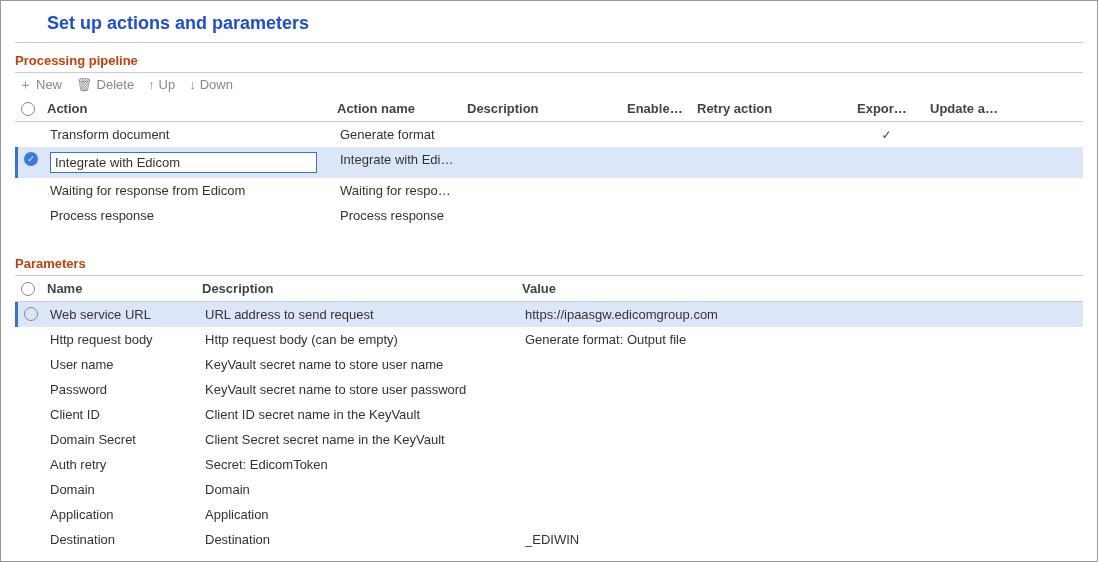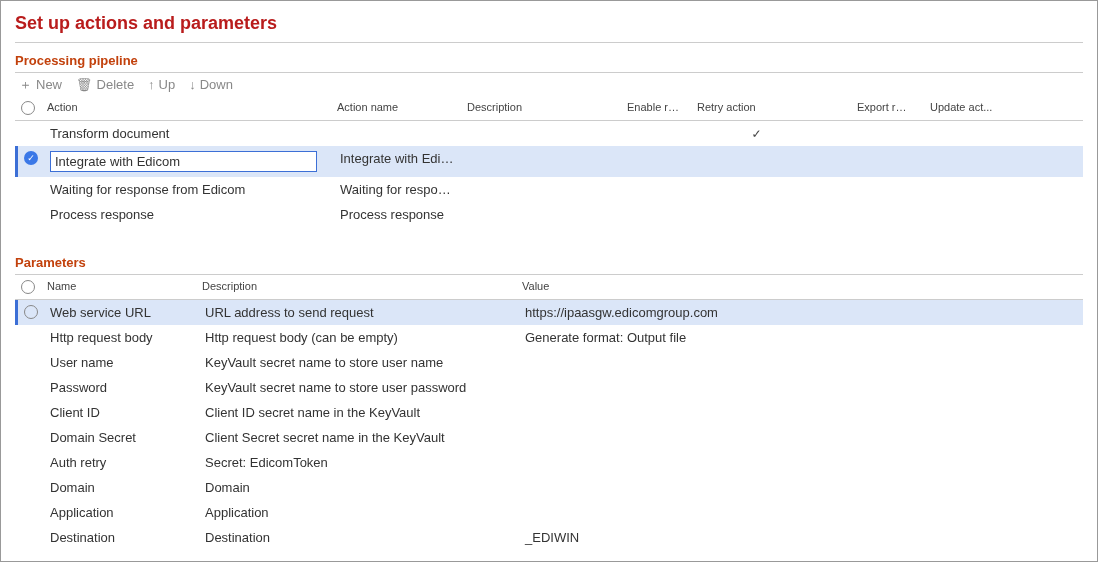--- a/index.html
+++ b/index.html
@@ -10,21 +10,22 @@
     background: #fff;
     width: 1098px;
     height: 562px;
     border: 1px solid #999;
     overflow: hidden;
   }
   .page-title {
     font-size: 18px;
     font-weight: 600;
     padding: 12px 14px 8px 14px;
-    color: #b91c1c;
+    color: #1d4ed8;
+    margin-left: 32px;
   }
   .hr-full {
     border: none;
     border-top: 1px solid #ccc;
     margin: 0 14px;
   }
   .section-label {
     font-weight: 600;
     font-size: 13px;
     padding: 10px 5px 4px 14px;
@@ -50,21 +51,23 @@
     cursor: default;
   }
   .toolbar .ico { font-size: 13px; line-height: 1; }
   .grid {
     margin: 0 14px;
   }
   .grid-header {
     display: flex;
     border-bottom: 1px solid #ccc;
     color: #444;
-    font-size: 11px;
+    font-size: 13px;
+    align-items: center;
+    font-weight: bold;
   }
   .grid-header .col, .grid-row .col {
     padding: 5px 6px;
     white-space: nowrap;
     overflow: hidden;
     text-overflow: ellipsis;
   }
   .col-sel { width: 26px; flex: 0 0 26px; display:flex; align-items:center; justify-content:center; }
   
   .pp .c-action { width: 290px; flex: 0 0 290px; }
@@ -157,20 +160,21 @@
     <div class="col c-update">Update act...</div>
   </div>
   <div id="pipeline-rows">
       <div class="grid-row">
     <div class="col col-sel">
       
     </div>
     <div class="col c-action">
       <span>Transform document</span>
     </div>
+    <div class="col c-aname"><span>Generate format</span></div>
     <div class="col c-desc"><span></span></div>
     <div class="col c-enable"><span></span></div>
     <div class="col c-retry"><span></span></div>
     <div class="col c-export"><span class="check">✓</span></div>
     <div class="col c-update"><span></span></div>
   </div>
       <div class="grid-row selected">
     <div class="col col-sel">
       <span class="radio-checked">✓</span>
     </div>

